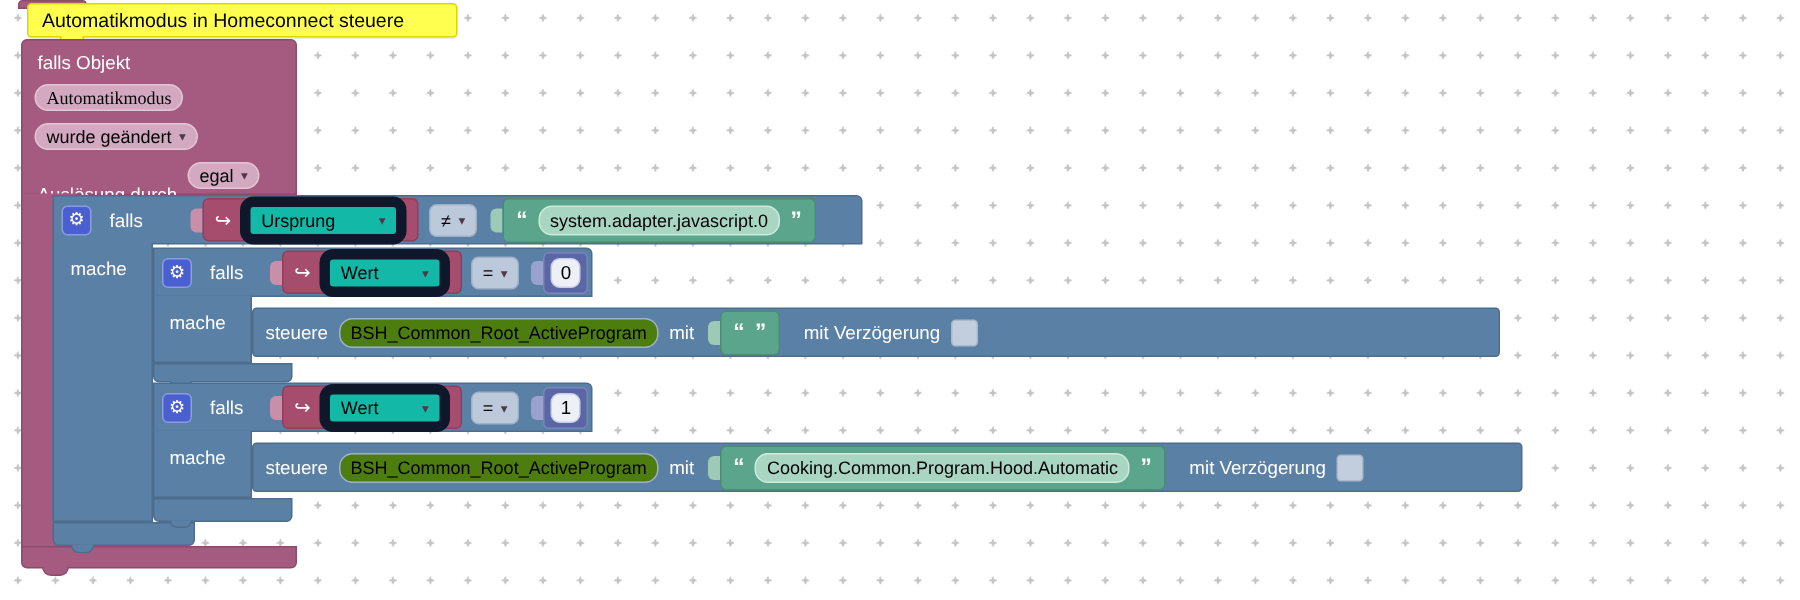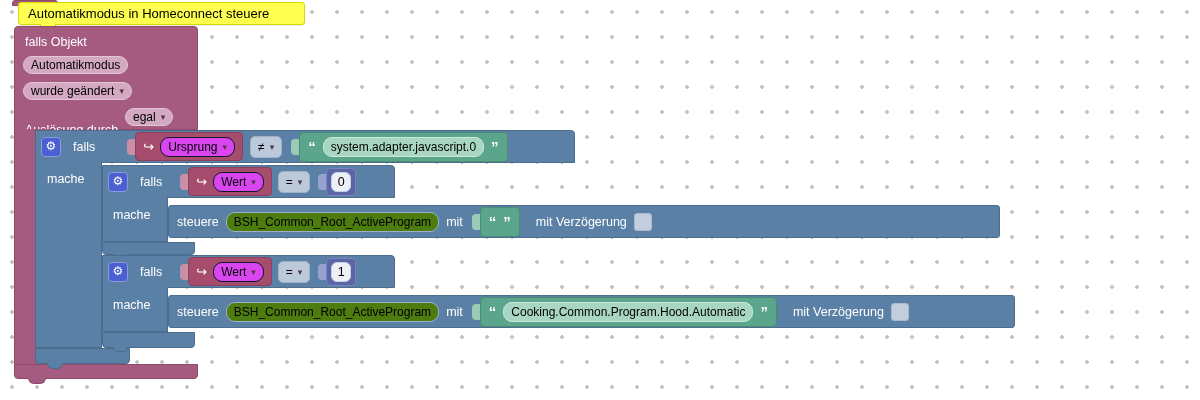--- a/index.html
+++ b/index.html
@@ -33,21 +33,21 @@
   .gear{width:18px;height:18px;background:#4a5fd0;border:1px solid #8b9bdf;border-radius:4px;
     color:#fff;font-size:12px;line-height:16px;text-align:center;flex:0 0 auto;}
   .ctab{width:8px;height:16px;border-radius:4px 0 0 4px;flex:0 0 auto;}
   .ctab-pink{background:#c98fa8;}
   .ctab-green{background:#9ccab7;}
   .ctab-indigo{background:#99a2ce;}
   
   .v-block{background:#a64d6e;border:1px solid #8d3f5c;border-radius:4px;height:27px;
     display:flex;align-items:center;padding:0 7px;gap:6px;}
   .v-arrow{color:#fff;font-size:13px;}
-  .v-pill{background:#d946ef;border:1px solid #0f172a;}
+  .v-pill{background:#14b8a6;border:7px solid #0f172a;gap:24px;}
   
   .op-pill{background:#bcc9db;border:1px solid #9fb1c9;border-radius:5px;height:20px;}
   .f-pill{background:#4d7c0f;border:1px solid #9fb1c9;}
   
   .s-block{background:#5ba58c;border:1px solid #498c75;border-radius:4px;height:28px;
     display:flex;align-items:center;padding:0 8px;gap:7px;}
   .quote{color:#fff;font-weight:bold;font-size:15px;line-height:1;}
   .s-pill{background:#a9d6c3;border:1px solid #cdeadd;}
   
   .n-block{background:#5b67a5;border:1px solid #7a84c0;border-radius:4px;height:26px;
@@ -63,21 +63,21 @@
 
   <div class="abs p-bg" style="left:12px;top:0;width:46px;height:6px;border-radius:3px 3px 0 0;"></div>
 
   <div class="abs comment" style="left:18px;top:2px;width:287px;height:23px;">
     <span>Automatikmodus in Homeconnect steuere</span>
   </div>
   <div class="abs comment-tab" style="left:40px;top:24px;width:16px;height:5px;"></div>
 
   <div class="abs p-bg p-header" style="left:14px;top:26px;width:184px;height:104px;">
     <div class="abs p-title" style="left:10px;top:8px;">falls Objekt</div>
-    <div class="abs pill p-pill" style="left:8px;top:29px;">
+    <div class="abs pill p-pill" style="left:8px;top:29px;font-family:Liberation Serif, serif;">
       <span>Automatikmodus</span>
     </div>
     <div class="abs pill p-pill" style="left:8px;top:55px;">
       <span>wurde geändert</span>
       <span class="dd-arrow">▾</span>
     </div>
     <div class="abs p-title" style="left:10px;top:96px;text-decoration:underline;">Auslösung durch</div>
     <div class="abs pill p-pill" style="left:110px;top:81px;">
       <span>egal</span>
       <span class="dd-arrow">▾</span>

